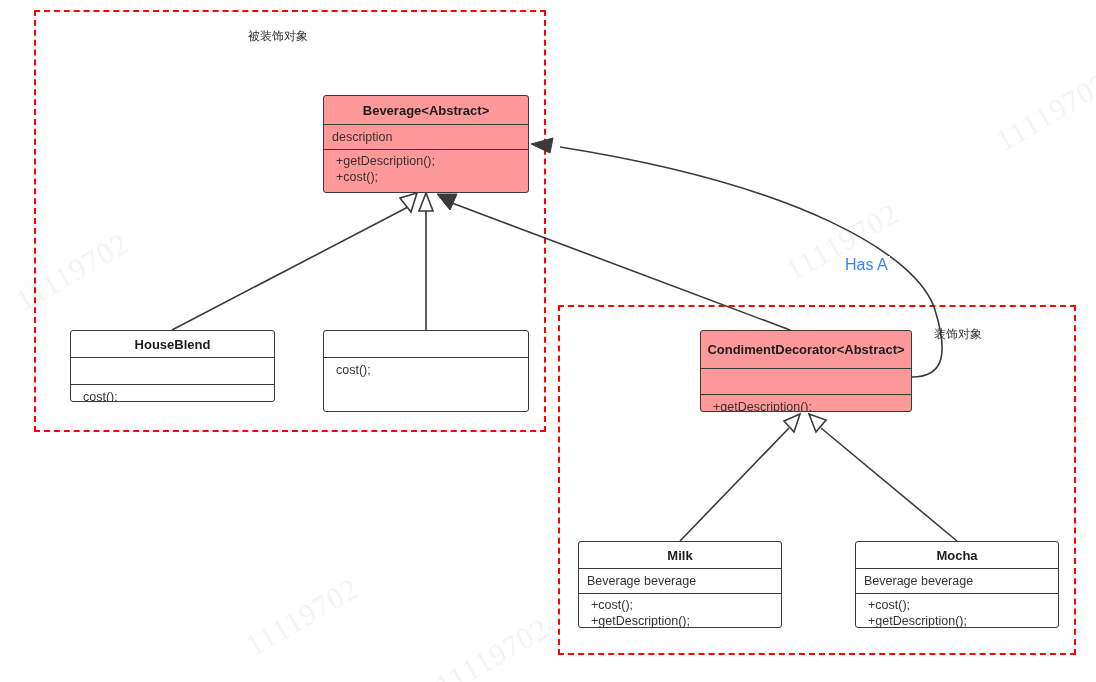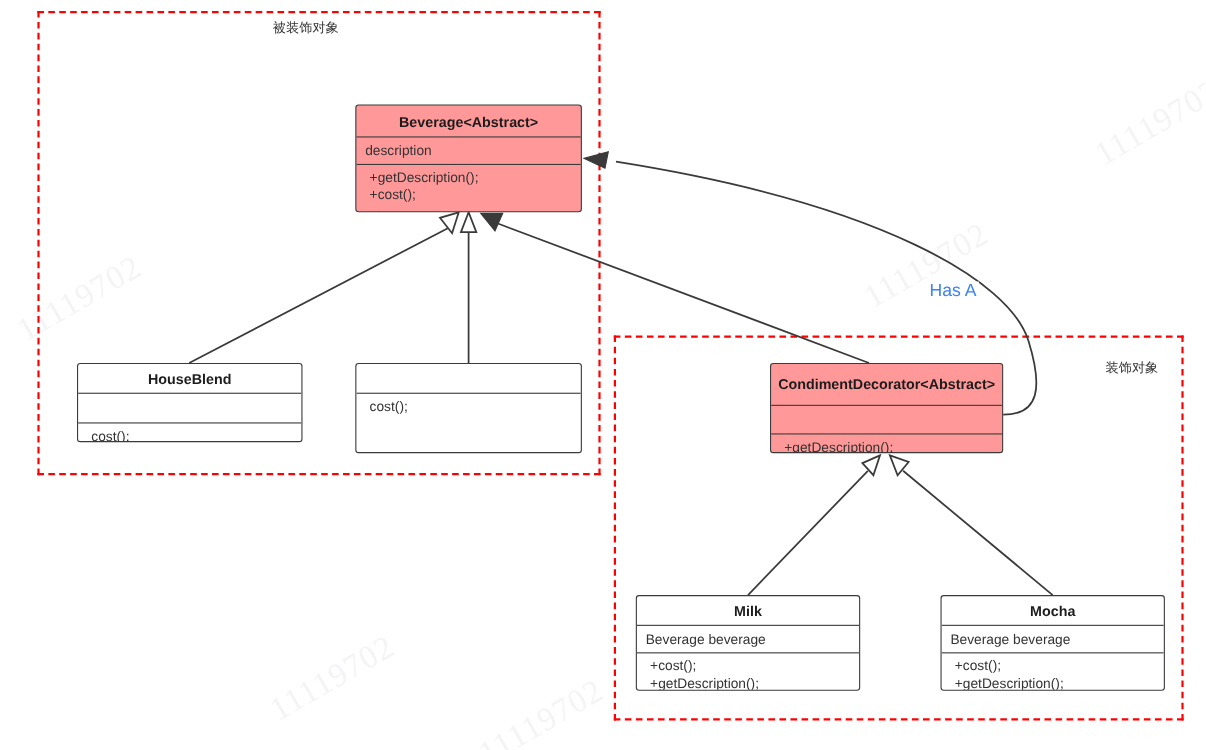--- a/index.html
+++ b/index.html
@@ -114,24 +114,24 @@
 
   <div id="watermarks">
       <div class="wm" style="left: 10px; top: 255px;">11119702</div>
       <div class="wm" style="left: 240px; top: 600px;">11119702</div>
       <div class="wm" style="left: 780px; top: 225px;">11119702</div>
       <div class="wm" style="left: 430px; top: 640px;">11119702</div>
       <div class="wm" style="left: 990px; top: 95px;">11119702</div>
     </div>
 
   <div class="group-box" style="left:34px; top:10px; width:512px; height:422px;"></div>
-  <div class="group-label" style="left:248px; top:17px;">被装饰对象</div>
+  <div class="group-label" style="left:248px; top:28px;">被装饰对象</div>
 
   <div class="group-box" style="left:558px; top:305px; width:518px; height:350px;"></div>
-  <div class="group-label" style="left:1005px; top:326px;">装饰对象</div>
+  <div class="group-label" style="left:934px; top:326px;">装饰对象</div>
 
   <svg id="connectors" viewBox="0 0 1096 682" width="1096" height="682">
 
     <g>
       <line x1="172" y1="330" x2="408" y2="207"></line>
       <polygon class="hollow-head" points="417,193 400,198 411,212"></polygon>
     </g>
 
     <g>
       <line x1="426" y1="330" x2="426" y2="209"></line>

